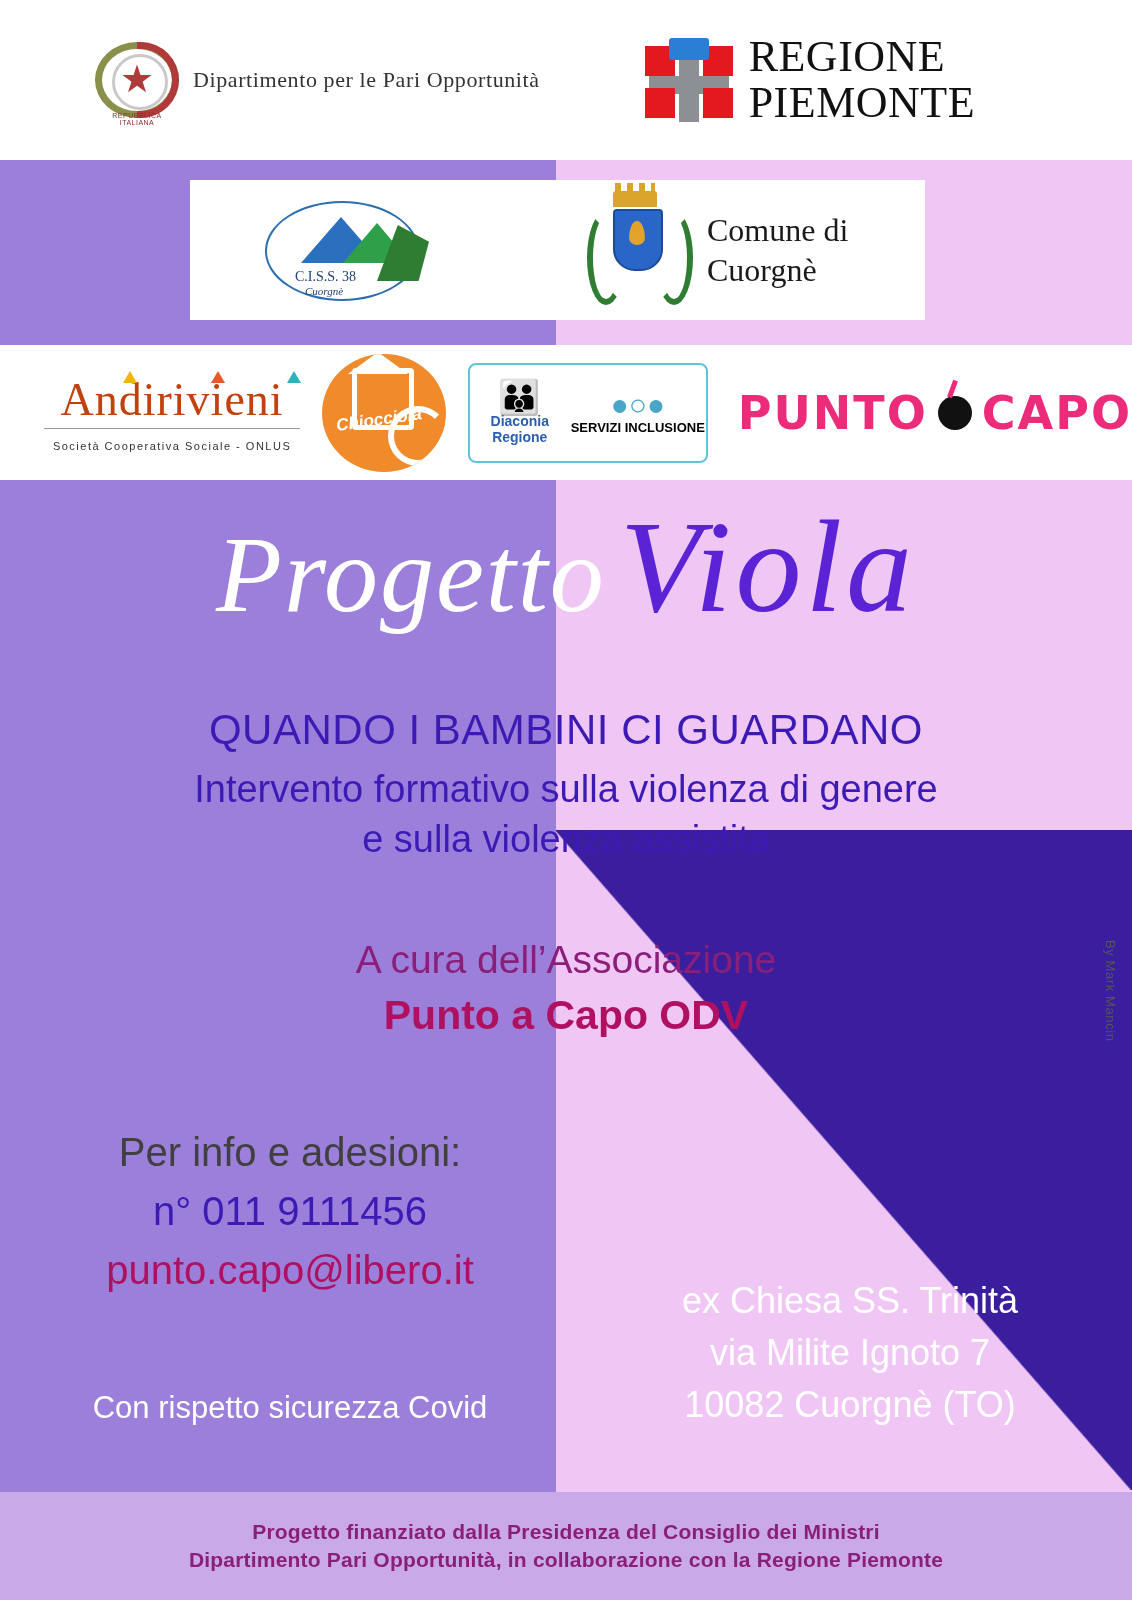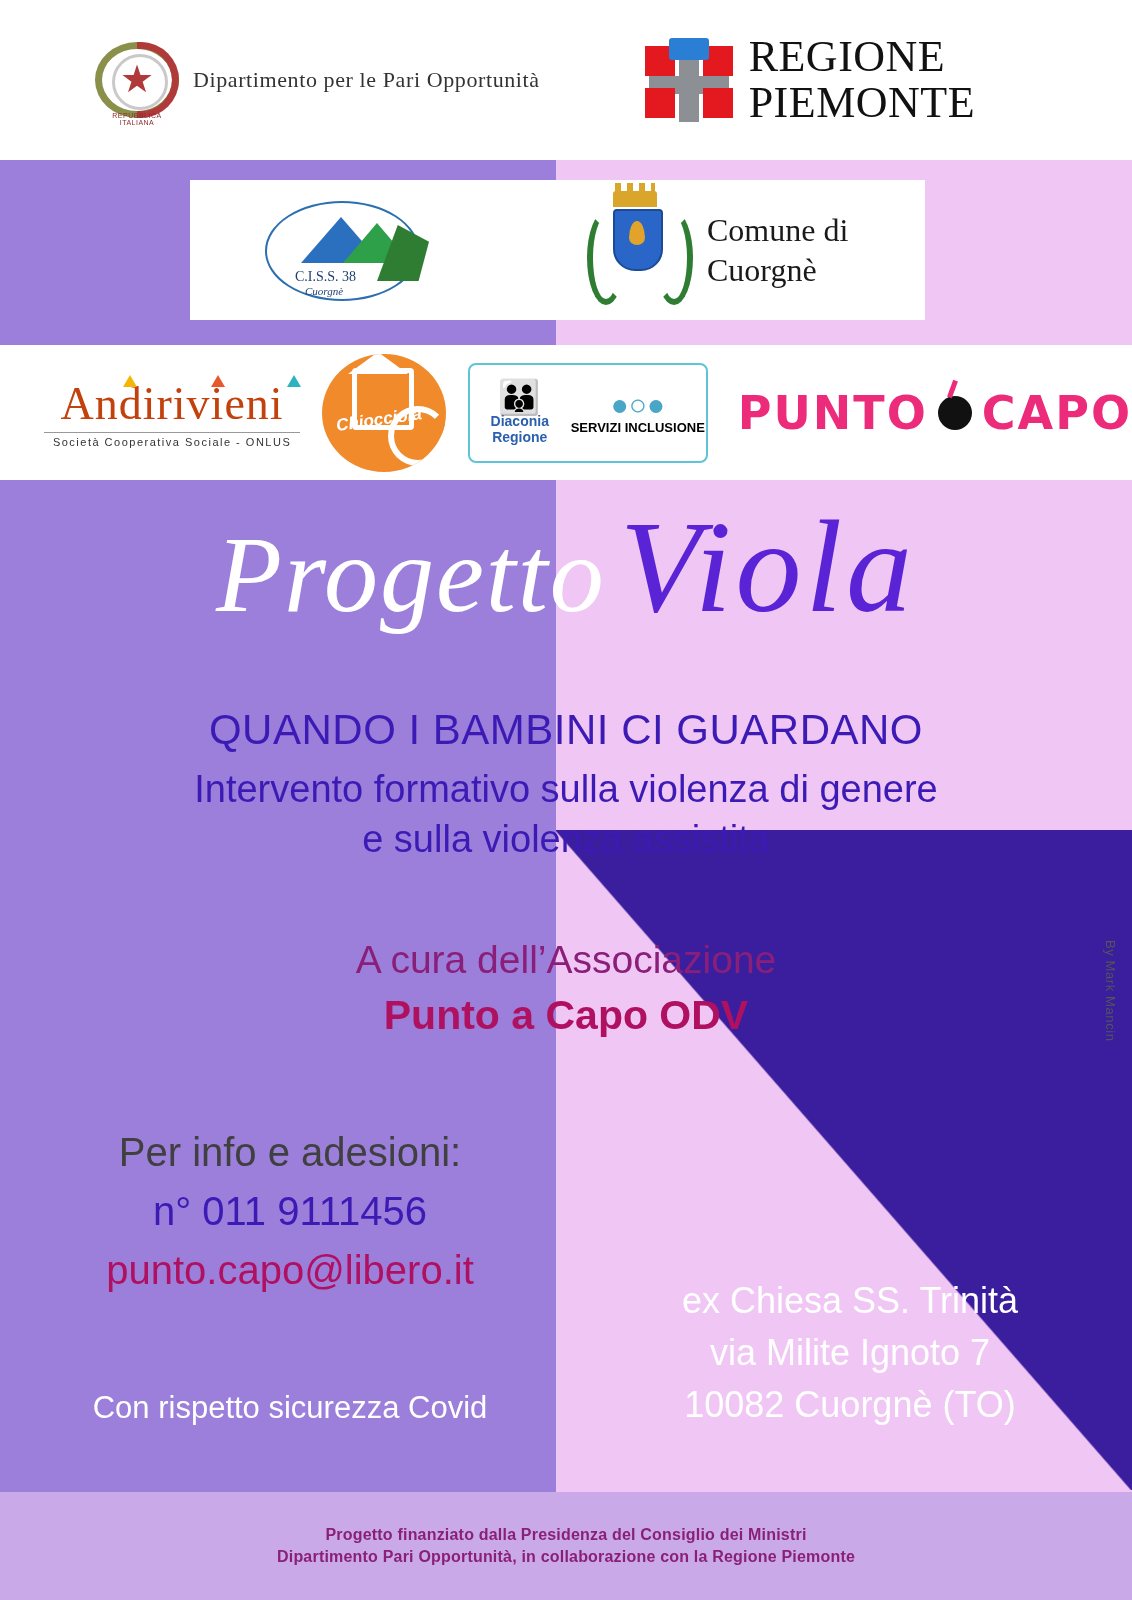--- a/index.html
+++ b/index.html
@@ -59,21 +59,21 @@
     width: 1132px; height: 108px;
     background: #c9a9e8;
     display: flex;
     flex-direction: column;
     align-items: center;
     justify-content: center;
     gap: 4px;
   }
   .footer-strip .f-line {
     color: #8a1f7a;
-    font-size: 16px;
+    font-size: 21px;
     font-weight: bold;
     letter-spacing: 0.2px;
   }
 
   
   .logo-row-top {
     position: absolute;
     left: 0; top: 0;
     width: 1132px; height: 160px;
     display: flex;
@@ -293,21 +293,21 @@
     border-right: 7px solid transparent;
   }
   .andirivieni .word .t1 { left: 62px; top: -2px; border-bottom: 12px solid #f2b705; }
   .andirivieni .word .t2 { left: 150px; top: -2px; border-bottom: 12px solid #e8582c; }
   .andirivieni .word .t3 { left: 226px; top: -2px; border-bottom: 12px solid #2bb3c0; }
   .andirivieni .sub {
     font-size: 11px;
     letter-spacing: 1.5px;
     color: #333;
     border-top: 1px solid #999;
-    padding-top: 3px;
+    padding-top: 11px;
     margin-top: 2px;
   }
   .chiocciola {
     margin-left: 22px;
     width: 140px; height: 118px;
     border-radius: 50%;
     background: #f08a2a;
     position: relative;
     overflow: hidden;
   }

